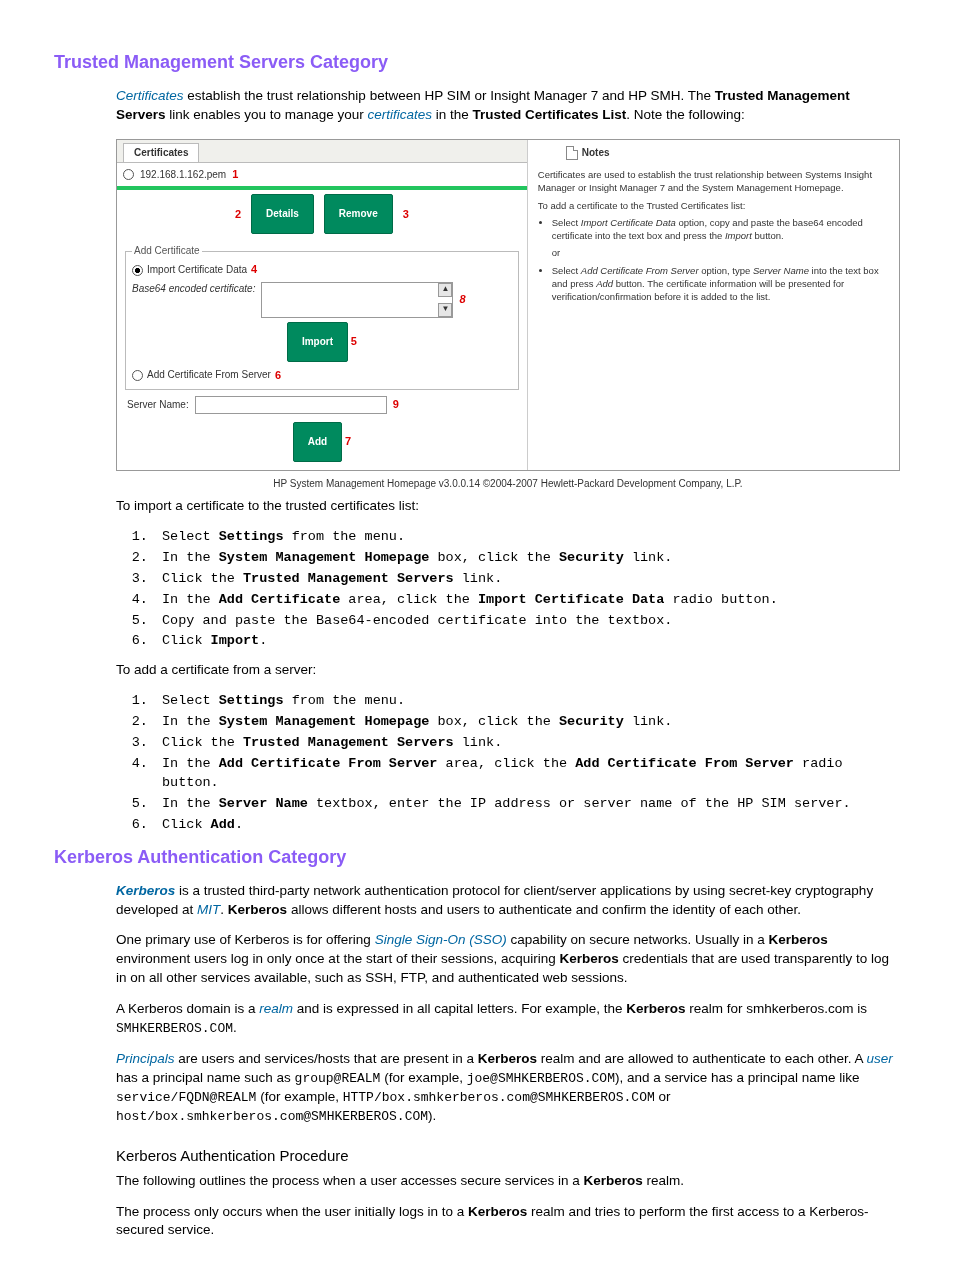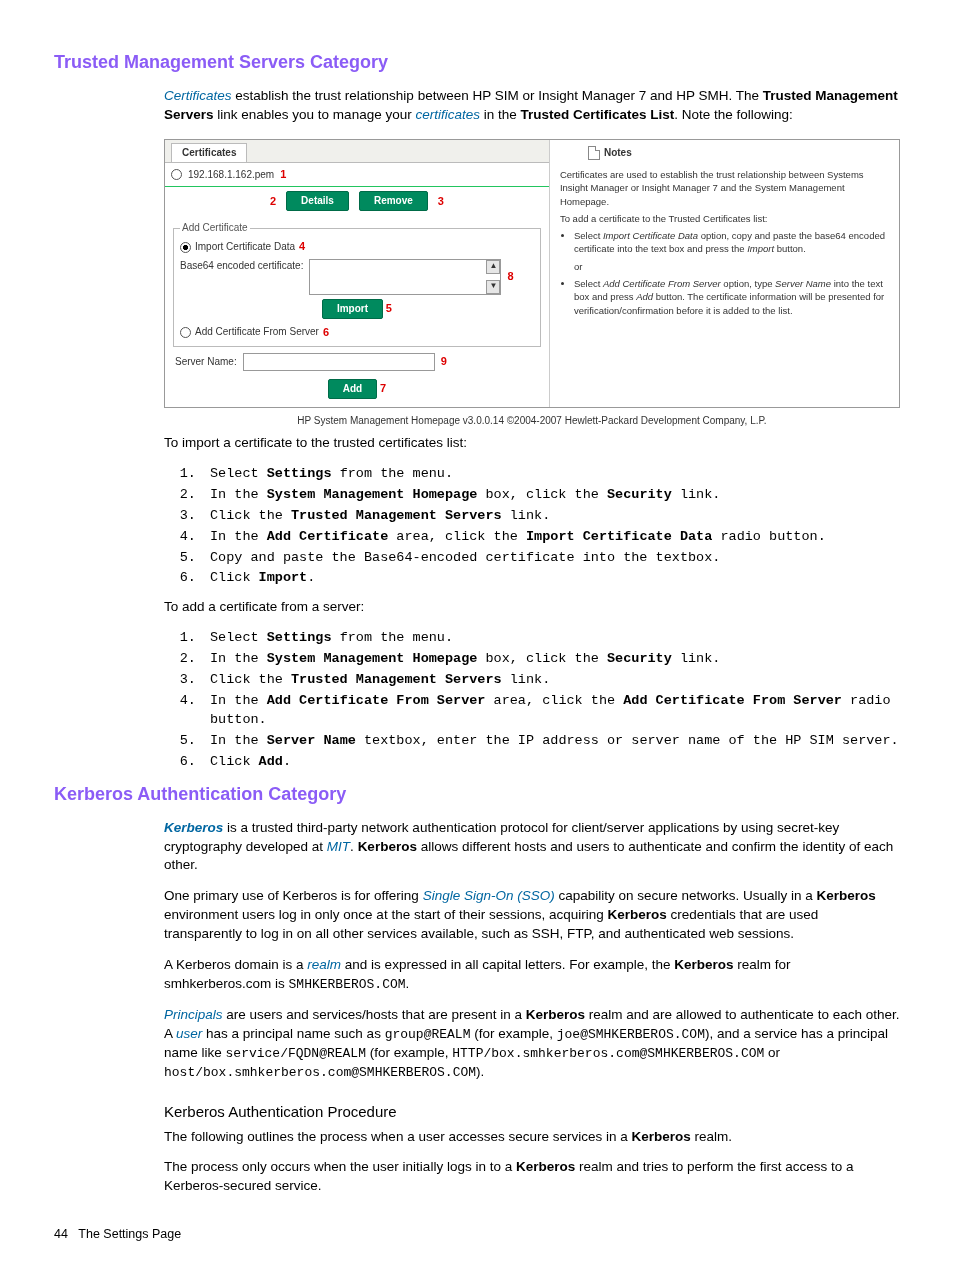--- a/index.html
+++ b/index.html
@@ -17,21 +17,21 @@
     font-size: 18px;
     margin: 0 0 12px 0;
     color: #8b5cf6;
   }
   h3 {
     font-weight: normal;
     font-size: 15px;
     margin: 18px 0 6px 0;
   }
   .indent {
-    margin-left: 110px;
+    margin-left: 62px;
   }
   p {
     margin: 6px 0 12px 0;
   }
   .glossary {
     color: #0066a1;
     font-style: italic;
   }
   .glossary-bi {
     color: #0066a1;
@@ -82,38 +82,38 @@
     border-bottom: none;
     background: #fff;
     padding: 2px 10px;
     font-size: 10px;
   }
   .tab-file {
     display: flex;
     align-items: center;
     gap: 6px;
     padding: 4px 6px;
-    border-bottom: 1px solid #22c55e;
+    border-bottom: 4px solid #22c55e;
     background: #fff;
   }
   .radio-sm {
     width: 9px; height: 9px; border: 1px solid #555; border-radius: 50%; display: inline-block;
   }
   .callout {
     color: #d00;
     font-weight: bold;
     font-size: 11px;
   }
   .btn {
     display: inline-block;
     background: #008a5e;
     color: #fff;
     font-weight: bold;
     font-size: 10px;
-    padding: 2px 14px;
+    padding: 12px 14px;
     border: 1px solid #006b48;
     border-radius: 2px;
     text-align: right;
   }
   .row-pad { padding: 4px 10px; }
   fieldset.add-cert {
     border: 1px solid #bbb;
     margin: 6px 8px 0 8px;
     padding: 4px 6px 6px 6px;
   }
@@ -198,21 +198,21 @@
           <span class="btn">Remove</span>
           <span class="callout">3</span>
         </div>
         <fieldset class="add-cert">
           <legend>Add Certificate</legend>
           <div style="display:flex;align-items:center;gap:4px;">
             <span class="radio-sm" style="background:radial-gradient(#000 40%, #fff 45%);"></span>
             <span>Import Certificate Data</span>
             <span class="callout">4</span>
           </div>
-          <div style="margin-top:4px;display:flex;align-items:flex-start;gap:6px;flex-wrap:wrap;">
+          <div style="margin-top:4px;display:flex;align-items:flex-start;gap:6px;flex-wrap:wrap;font-style:italic;">
             <span>Base64 encoded certificate:</span>
             <span class="textarea-fake">
               <span class="scroll-btn" style="top:0;">▲</span>
               <span class="scroll-btn" style="bottom:0;">▼</span>
             </span>
             <span class="callout" style="align-self:center;">8</span>
           </div>
           <div style="text-align:center;margin-top:4px;">
             <span class="btn">Import</span>
             <span class="callout">5</span>

